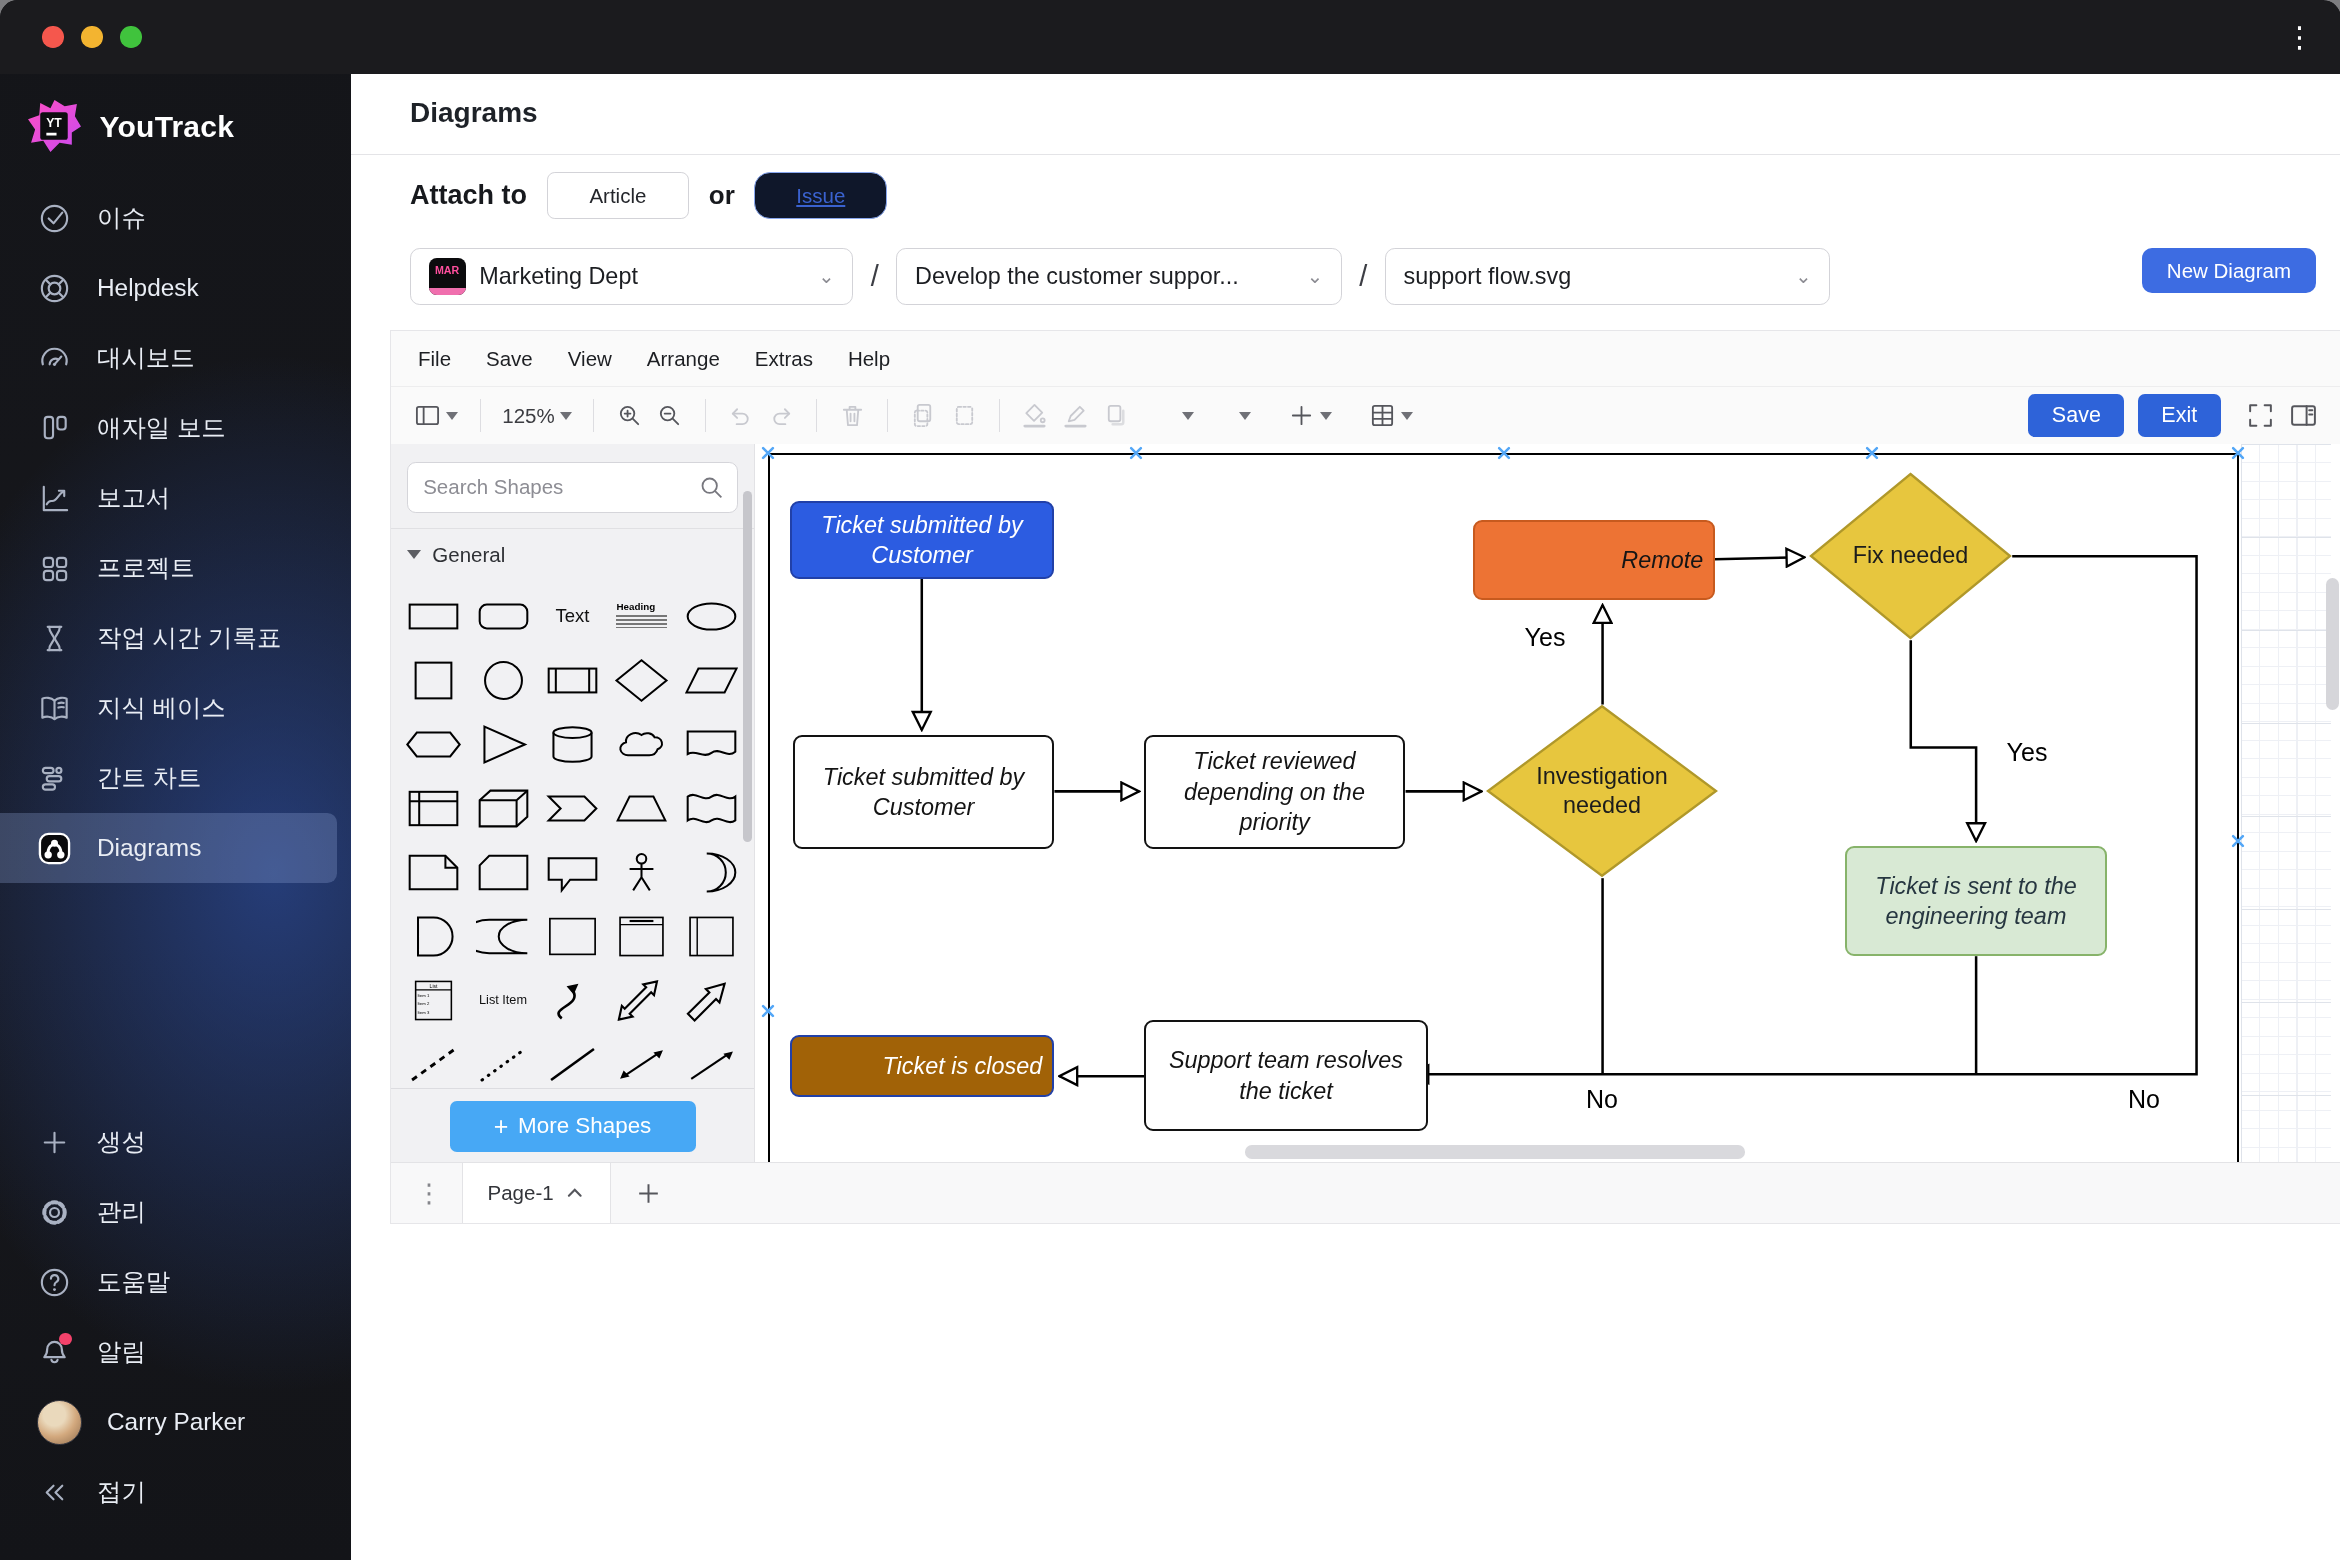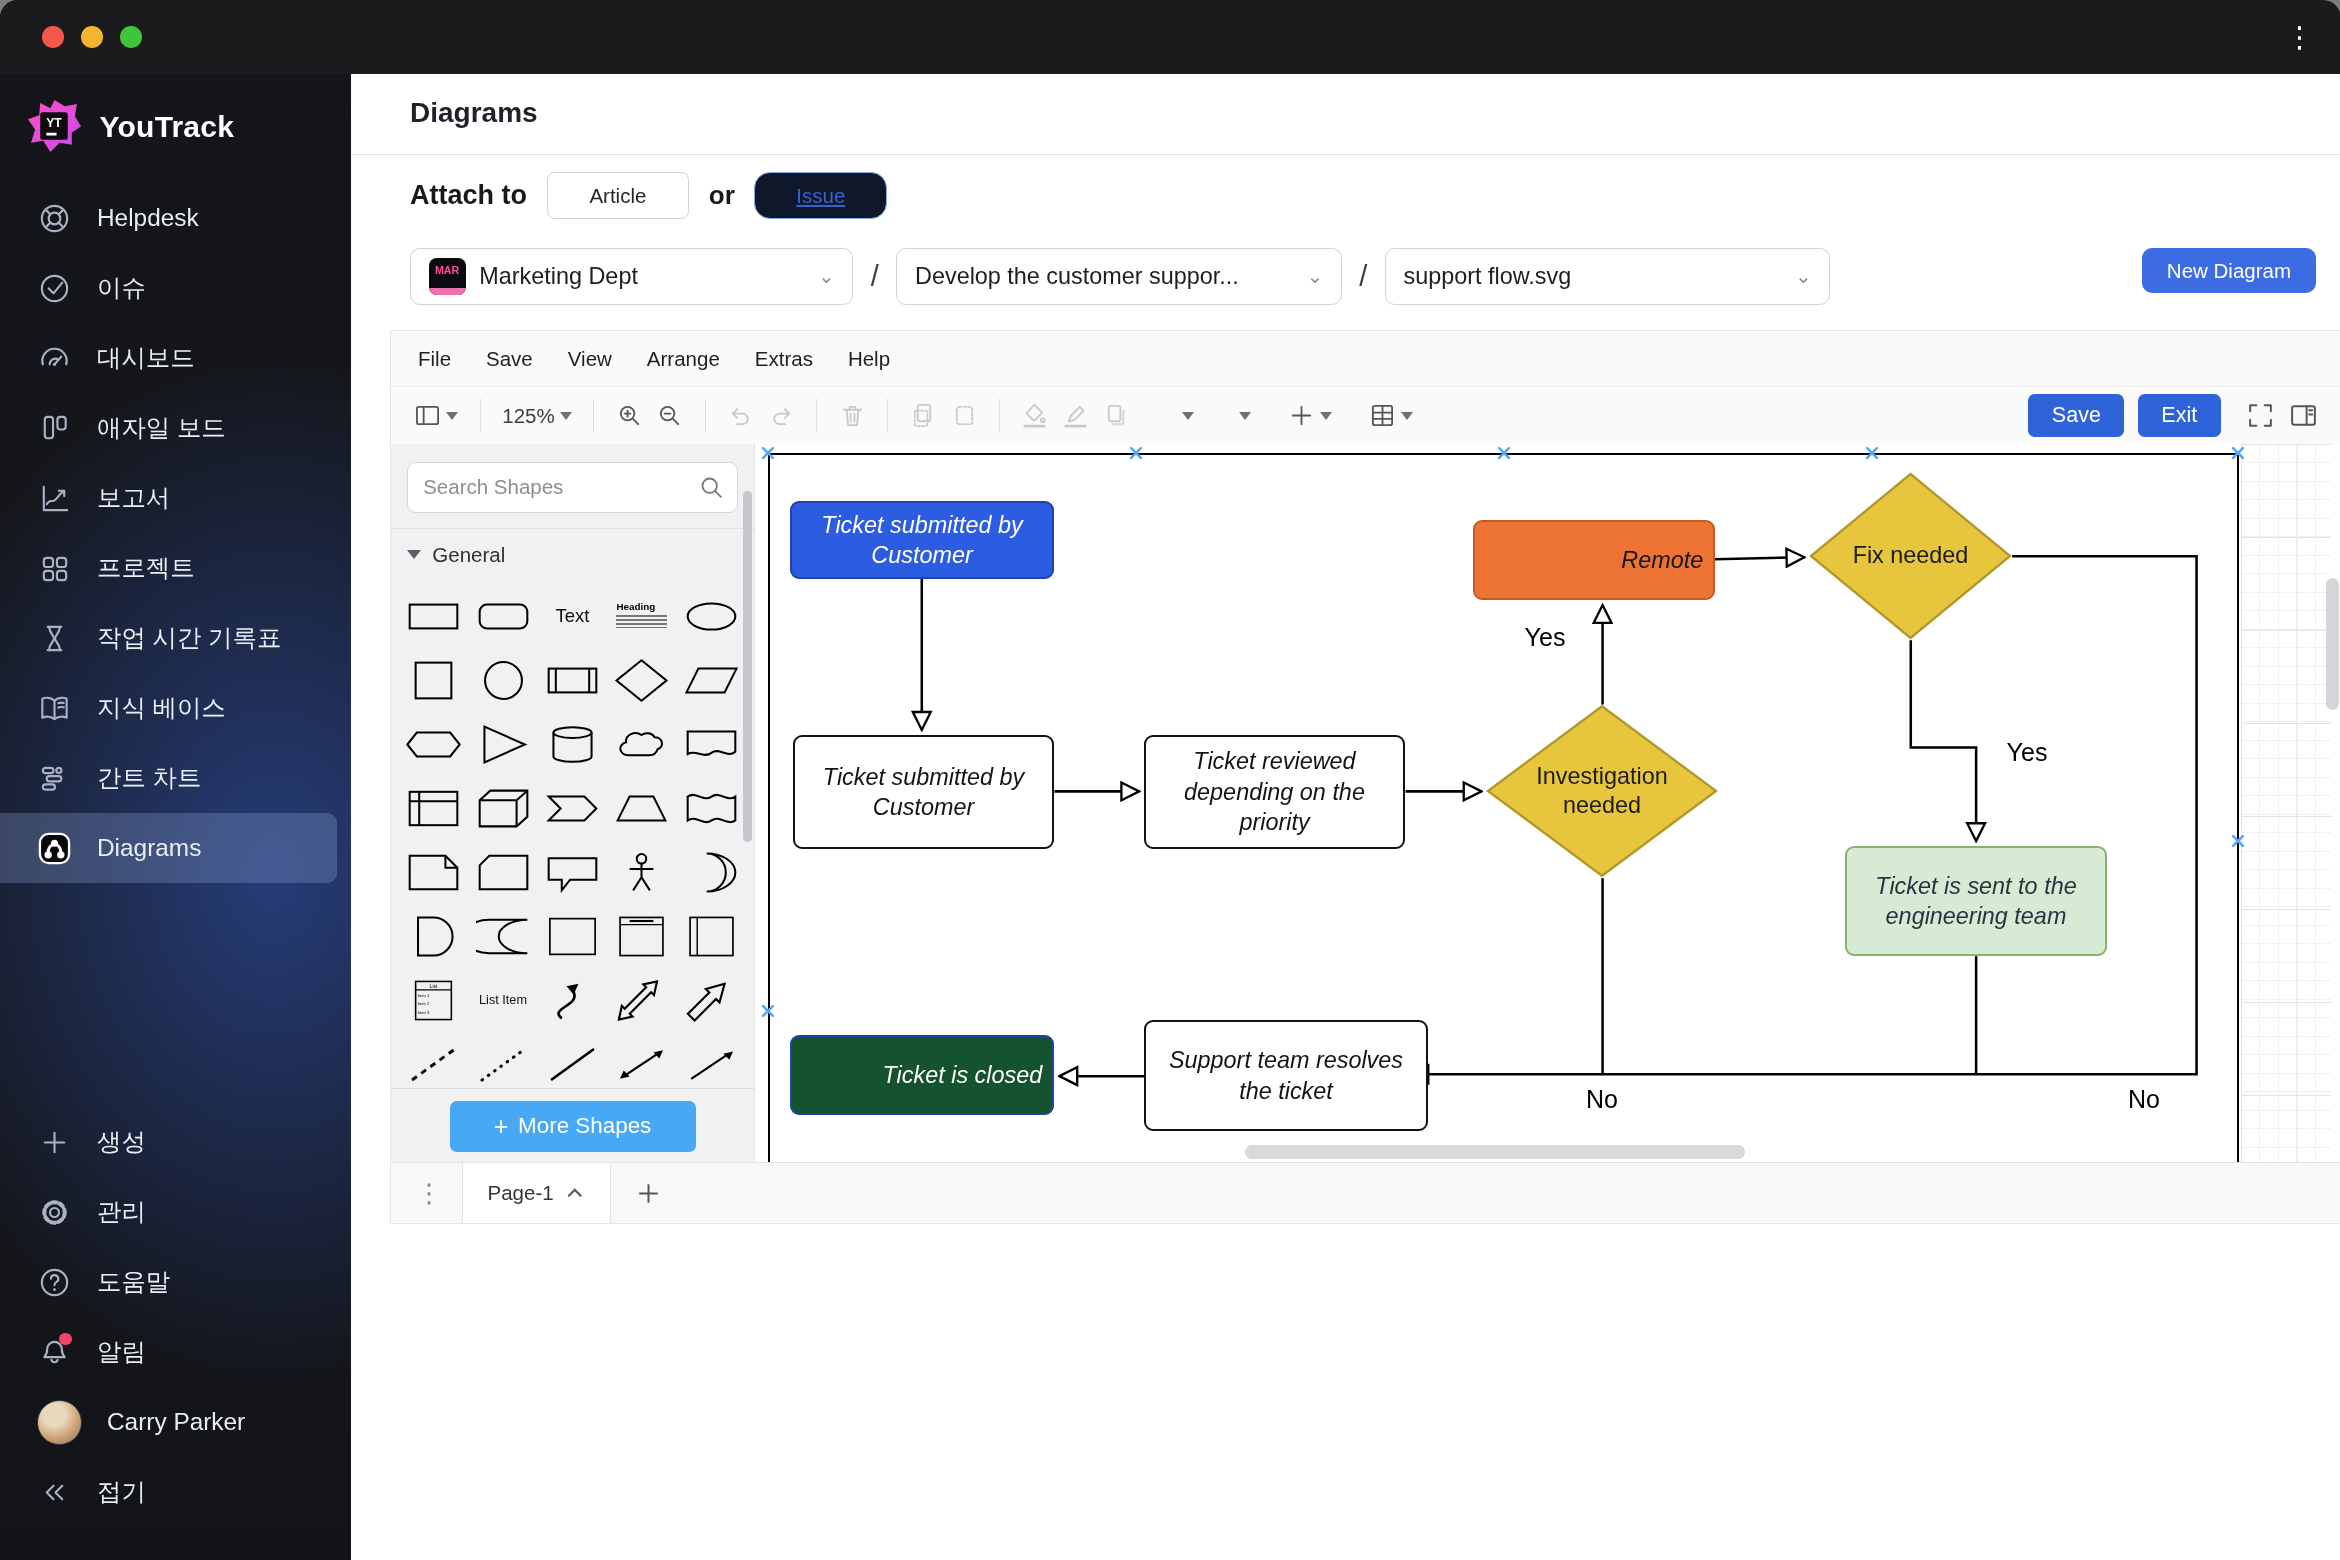--- a/index.html
+++ b/index.html
@@ -395,29 +395,29 @@
         <path fill="url(#lg1)" d="M27 1 L37 7 L49 5 L47 17 L53 27 L44 33 L44 45 L32 43 L23 52 L16 41 L4 43 L8 30 L1 20 L12 16 L13 4 L23 9 Z"></path>
         <rect x="13" y="13" width="27" height="27" rx="2.5" fill="#0d0d10"></rect>
         <text x="26.5" y="27" text-anchor="middle" font-size="12" font-weight="bold" fill="#ffffff" font-family="Liberation Sans,sans-serif">YT</text>
         <path d="M19 34.5 H29" stroke="#fff" stroke-width="2.6"></path>
       </svg>
       <span class="logo-text">YouTrack</span>
     </div>
     <div id="sb-top">
         <div class="sb-item">
           <svg class="sb-icon" viewBox="0 0 36 36" width="35" height="35">
+            <use href="#i-check-circle"></use>
+          </svg>
+          <span>이슈</span>
+        </div>
+        <div class="sb-item">
+          <svg class="sb-icon" viewBox="0 0 36 36" width="35" height="35">
             <use href="#i-lifebuoy"></use>
           </svg>
           <span>Helpdesk</span>
-        </div>
-        <div class="sb-item">
-          <svg class="sb-icon" viewBox="0 0 36 36" width="35" height="35">
-            <use href="#i-check-circle"></use>
-          </svg>
-          <span>이슈</span>
         </div>
         <div class="sb-item">
           <svg class="sb-icon" viewBox="0 0 36 36" width="35" height="35">
             <use href="#i-gauge"></use>
           </svg>
           <span>대시보드</span>
         </div>
         <div class="sb-item">
           <svg class="sb-icon" viewBox="0 0 36 36" width="35" height="35">
             <use href="#i-board"></use>
@@ -908,21 +908,21 @@
             <div class="fc-node" style="left: 718px; top: 76px; width: 242px; height: 80px; background: rgb(237, 115, 52); border: 2.3px solid rgb(199, 90, 30); color: rgb(21, 21, 21);">
               <span>Remote</span>
             </div>
             <div class="fc-diamond" style="left: 1054px; top: 28px; width: 203px; height: 168px;"><svg width="203" height="168" viewBox="0 0 208 172">
         <polygon points="104,2 206,86 104,170 2,86" fill="#e7c63e" stroke="#b0982a" stroke-width="2.4"></polygon>
               </svg>
       <div class="dlabel" style="color:#1c1c1c">Fix needed</div></div>
             <div class="fc-node" style="left: 1090px; top: 402px; width: 262px; height: 110px; background: rgb(216, 233, 212); border: 2.3px solid rgb(135, 179, 106); color: rgb(38, 54, 64);">
               <span>Ticket is sent to the engineering team</span>
             </div>
-            <div class="fc-node" style="left: 35px; top: 591px; width: 264px; height: 80px; background: #14532d; border: 2.3px solid rgb(33, 64, 168); color: rgb(255, 255, 255);">
+            <div class="fc-node" style="left: 35px; top: 591px; width: 264px; height: 62px; background: #a16207; border: 2.3px solid rgb(33, 64, 168); color: rgb(255, 255, 255);">
               <span>Ticket is closed</span>
             </div>
             <div class="fc-node" style="left: 389px; top: 576px; width: 284px; height: 111px; background: rgb(255, 255, 255); border: 2.3px solid rgb(18, 18, 18); color: rgb(20, 20, 20);">
               <span>Support team resolves the ticket</span>
             </div>
           </div>
         <div id="label-layer">
             <div class="fc-label" style="left: 790px; top: 193px;">Yes</div>
             <div class="fc-label" style="left: 1272px; top: 308px;">Yes</div>
             <div class="fc-label" style="left: 847px; top: 655px;">No</div>

